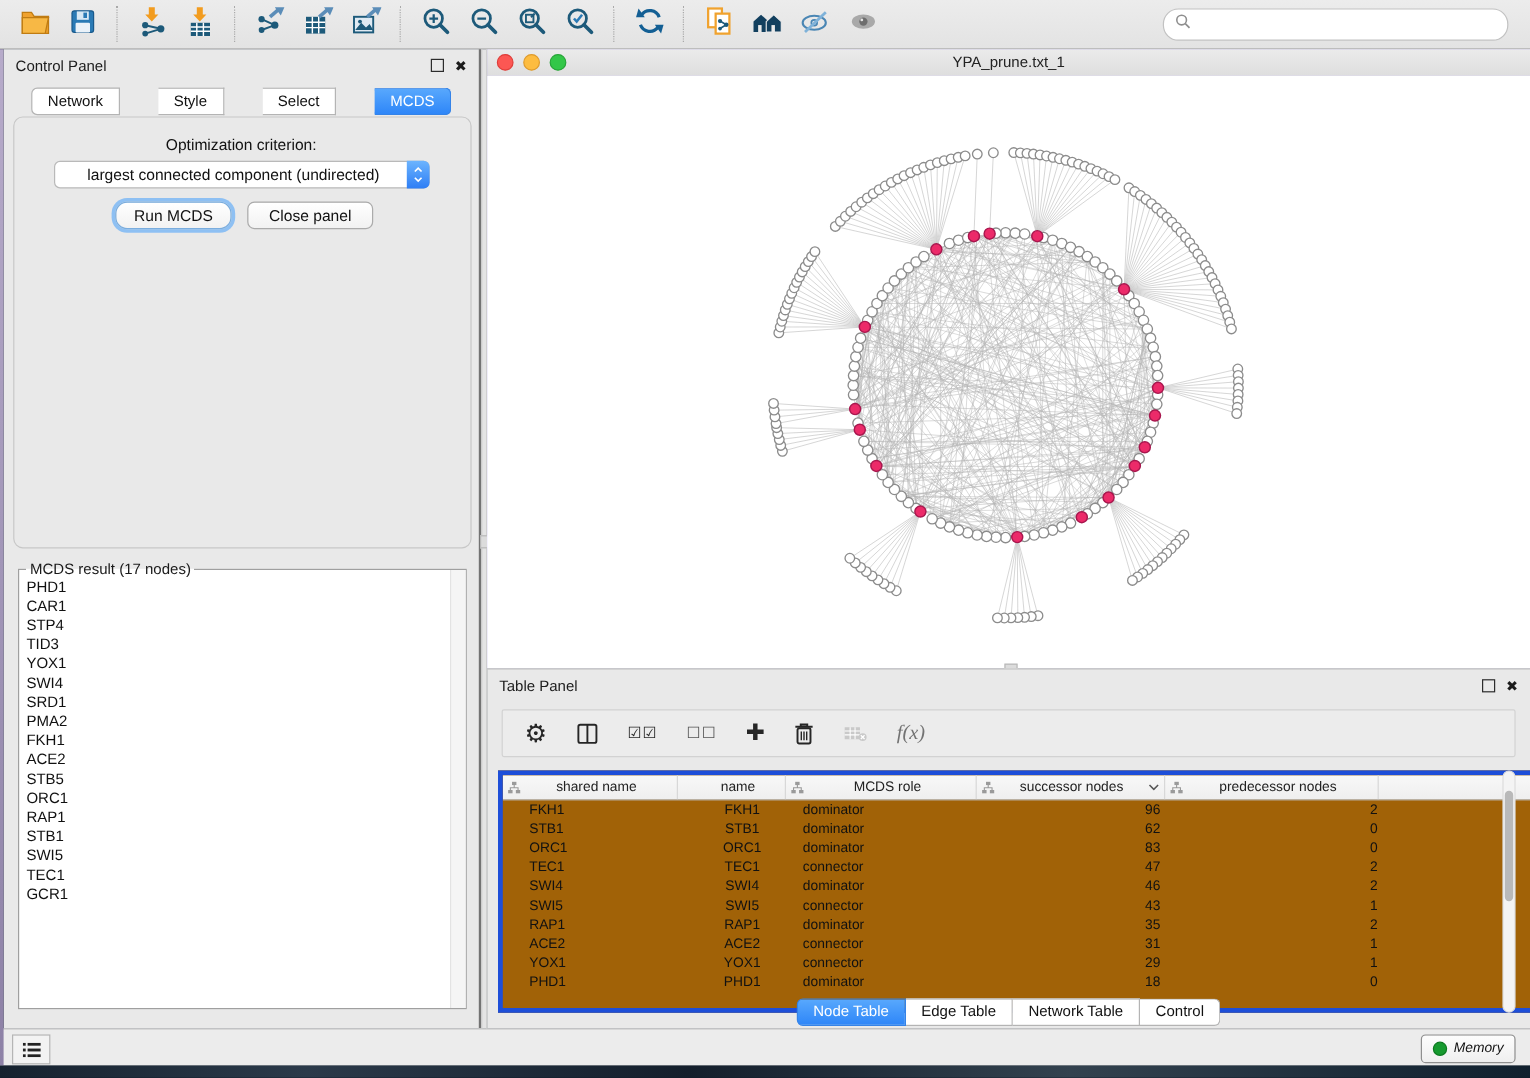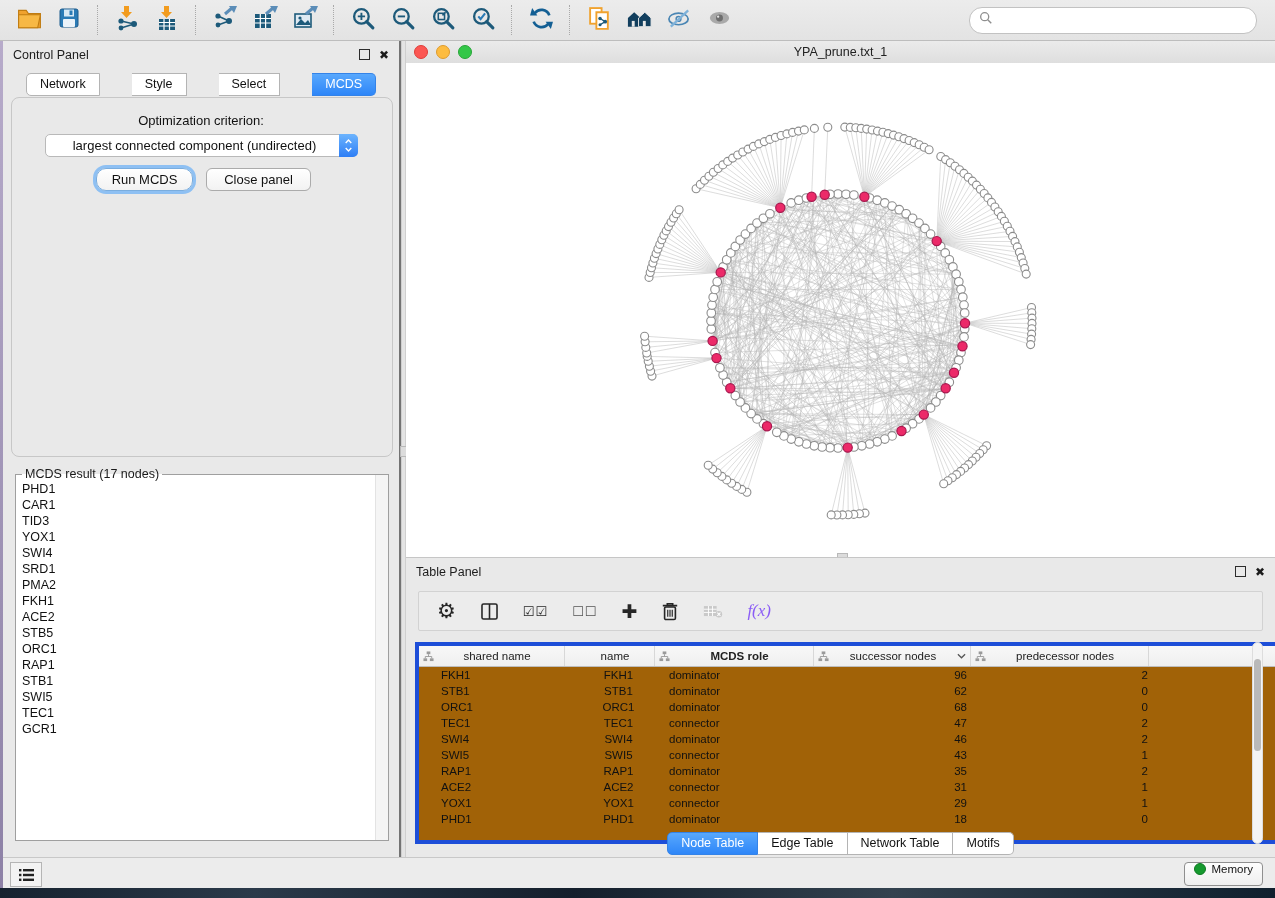--- a/index.html
+++ b/index.html
@@ -56,40 +56,40 @@
   #net-title{position:absolute;left:0;right:0;text-align:center;font-size:12.5px;color:#222;}
   #net-canvas{position:absolute;left:0;top:22px;width:869px;height:494px;background:#fff;}
   #v-divider{left:401px;top:41px;width:5px;height:816px;background:#e4e4e4;border-left:1px solid #cfcfcf;border-right:1px solid #cfcfcf;}
   .grip{position:absolute;width:7px;height:9px;background:#dcdcdc;border:1px solid #b9b9b9;}
   
   #table-panel{left:406px;top:557px;width:869px;height:300px;background:#e9e9e9;border-top:1px solid #c6c6c6;}
   #tp-toolbar{left:12px;top:33px;right:12px;height:40px;background:#ececec;border:1px solid #d2d2d2;
     border-radius:2px;display:flex;align-items:center;padding-left:18px;gap:24px;}
   .tpi{display:flex;align-items:center;justify-content:center;color:#262626;}
   .tpi.disabled{color:#c3c3c3;}
-  #fx-ico{font-family:"Liberation Serif","DejaVu Serif",serif;font-style:italic;font-size:17px;color:#8b5cf6;}
+  #fx-ico{font-family:"Liberation Serif","DejaVu Serif",serif;font-style:italic;font-size:17px;color:#737373;}
   #tbl-wrap{left:9px;top:84px;width:882px;height:202px;background:#a16207;border:4px solid #1d4ed8;overflow:hidden;}
   #tbl-head{display:flex;height:20px;background:linear-gradient(#f8f8f8,#efefef);border-bottom:1px solid #bdbdbd;}
   .hcell{display:flex;align-items:center;border-right:1px solid #d8d8d8;font-size:11.5px;color:#222;padding:0 4px;}
   .hcell .lbl{flex:1;text-align:center;}
   .trow{display:flex;height:16px;align-items:center;font-size:11.5px;color:#111;}
   .tcell{white-space:nowrap;overflow:hidden;}
   .a-l22{padding-left:22px;text-align:left;}
   .a-c{text-align:center;}
   .a-l10{padding-left:10px;text-align:left;}
   .a-r{padding-right:12px;text-align:right;}
   #tbl-scroll{right:12px;top:84px;width:11px;height:202px;background:#f4f4f4;border:1px solid #ddd;border-radius:6px;}
   #tbl-thumb{position:absolute;left:1px;right:1px;top:8%;height:46%;background:#b9b9b9;border-radius:5px;}
   #tp-tabs{top:274px;}
   
   #status-bar{left:0;top:857px;width:1275px;height:31px;background:#ececec;border-top:1px solid #c8c8c8;}
   #list-btn{position:absolute;left:10px;top:4px;width:30px;height:23px;background:#f3f3f3;border:1px solid #b5b5b5;
     display:flex;align-items:center;justify-content:center;}
-  #memory-btn{position:absolute;right:12px;top:4px;height:22px;padding:0 9px;display:flex;gap:5px;
-    background:linear-gradient(#fdfdfd,#efefef);border:1px solid #8f8f8f;border-radius:4px;font-size:11.5px;color:#111;}
+  #memory-btn{position:absolute;right:12px;top:4px;height:22px;padding:0 9px;display:flex;align-items:center;gap:5px;
+    background:linear-gradient(#fdfdfd,#efefef);border:1px solid #8f8f8f;border-radius:4px;font-size:11.5px;color:#111;font-style:italic;}
   #memory-dot{width:10px;height:10px;border-radius:50%;background:#169a2f;border:1px solid #0d7a21;}
 </style>
 </head>
 <body>
 
 <div id="toolbar" class="abs">
   <div class="tbb">
       <span><svg width="27" height="24" viewBox="0 0 24 22">
           <path d="M2 4 h7 l2 3 h11 v13 h-20 z" fill="#f0a22e" stroke="#c07c12"></path>
           <path d="M2 8 h20 l-2.5 12 h-17.5 z" fill="#f7b845" stroke="#c07c12"></path>
@@ -256,20 +256,21 @@
         </svg>
     </span>
   </div>
   <div id="run-btn" class="abs mac-btn focus-ring">Run MCDS</div>
   <div id="closepanel-btn" class="abs mac-btn">Close panel</div>
   <fieldset id="mcds-fieldset">
     <legend>MCDS result (17 nodes)</legend>
     <ul id="mcds-list">
         <li>PHD1</li>
         <li>CAR1</li>
+        <li>STP4</li>
         <li>TID3</li>
         <li>YOX1</li>
         <li>SWI4</li>
         <li>SRD1</li>
         <li>PMA2</li>
         <li>FKH1</li>
         <li>ACE2</li>
         <li>STB5</li>
         <li>ORC1</li>
         <li>RAP1</li>
@@ -1105,21 +1106,21 @@
               <rect x="7.5" y="8" width="4" height="3"></rect>
             </g>
             <path d="M6 3.5 V6 M2.5 8 V6 H9.5 V8" stroke="#9a9a9a" fill="none"></path>
           </svg>
           <span class="lbl">shared name</span>
         </div>
         <div class="hcell" style="width: 81px;">
           <span style="width:11px"></span>
           <span class="lbl">name</span>
         </div>
-        <div class="hcell" style="width: 150px; font-weight: bold;">
+        <div class="hcell" style="width: 150px;">
           <svg width="11" height="11" viewBox="0 0 12 12">
             <g fill="#9a9a9a">
               <rect x="4" y="0.5" width="4" height="3"></rect>
               <rect x="0.5" y="8" width="4" height="3"></rect>
               <rect x="7.5" y="8" width="4" height="3"></rect>
             </g>
             <path d="M6 3.5 V6 M2.5 8 V6 H9.5 V8" stroke="#9a9a9a" fill="none"></path>
           </svg>
           <span class="lbl">MCDS role</span>
         </div>
@@ -1162,21 +1163,21 @@
           <div class="tcell a-l22" style="width: 137px;">STB1</div>
           <div class="tcell a-c" style="width: 81px;">STB1</div>
           <div class="tcell a-l10" style="width: 150px;">dominator</div>
           <div class="tcell a-r" style="width: 148px;">62</div>
           <div class="tcell a-r" style="width: 169px;">0</div>
         </div>
         <div class="trow">
           <div class="tcell a-l22" style="width: 137px;">ORC1</div>
           <div class="tcell a-c" style="width: 81px;">ORC1</div>
           <div class="tcell a-l10" style="width: 150px;">dominator</div>
-          <div class="tcell a-r" style="width: 148px;">68</div>
+          <div class="tcell a-r" style="width: 148px;">83</div>
           <div class="tcell a-r" style="width: 169px;">0</div>
         </div>
         <div class="trow">
           <div class="tcell a-l22" style="width: 137px;">TEC1</div>
           <div class="tcell a-c" style="width: 81px;">TEC1</div>
           <div class="tcell a-l10" style="width: 150px;">connector</div>
           <div class="tcell a-r" style="width: 148px;">47</div>
           <div class="tcell a-r" style="width: 169px;">2</div>
         </div>
         <div class="trow">
@@ -1223,21 +1224,21 @@
         </div>
       </div>
   </div>
   <div id="tbl-scroll" class="abs">
       <div id="tbl-thumb"></div>
     </div>
   <div id="tp-tabs" class="seg-row">
       <div class="seg-btn active first">Node Table</div>
       <div class="seg-btn">Edge Table</div>
       <div class="seg-btn">Network Table</div>
-      <div class="seg-btn last">Motifs</div>
+      <div class="seg-btn last">Control</div>
     </div>
 </div>
 
 <div id="status-bar" class="abs">
   <div id="list-btn">
     <svg width="15" height="12" viewBox="0 0 15 12">
         <g fill="#222">
           <rect x="0" y="0" width="2.4" height="2.4"></rect>
           <rect x="4" y="0" width="11" height="2.4"></rect>
           <rect x="0" y="4.8" width="2.4" height="2.4"></rect>

